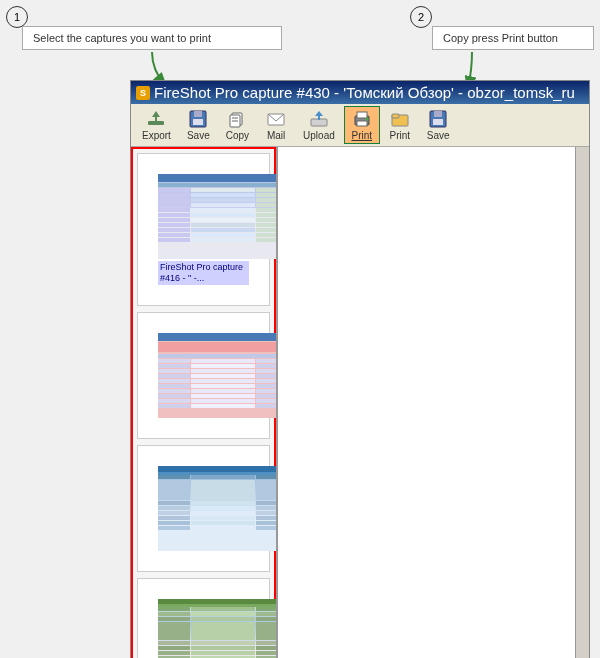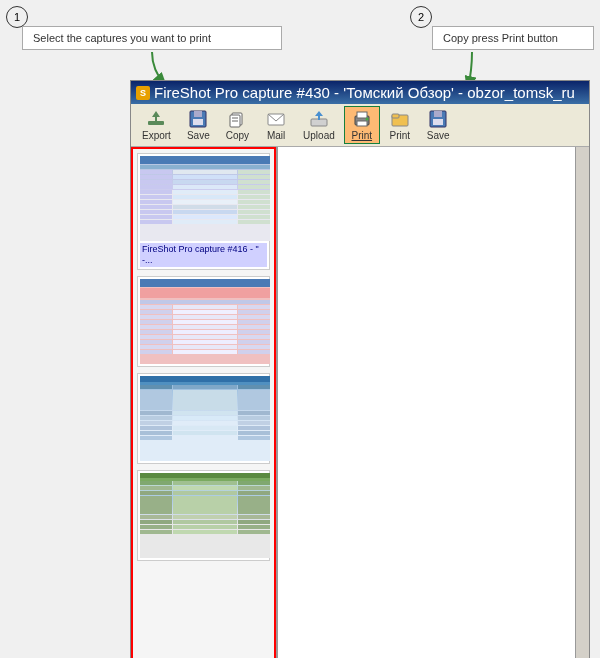--- a/index.html
+++ b/index.html
@@ -136,21 +136,21 @@
       padding: 4px;
       display: flex;
       flex-direction: column;
       gap: 6px;
     }
 
     .capture-item {
       background: white;
       border: 1px solid #ccc;
       cursor: pointer;
-      padding: 2px;
+      padding: 20px;
     }
 
     .capture-thumb {
       width: 130px;
       height: 85px;
       background: #c8d8e8;
       display: flex;
       align-items: center;
       justify-content: center;
       overflow: hidden;

